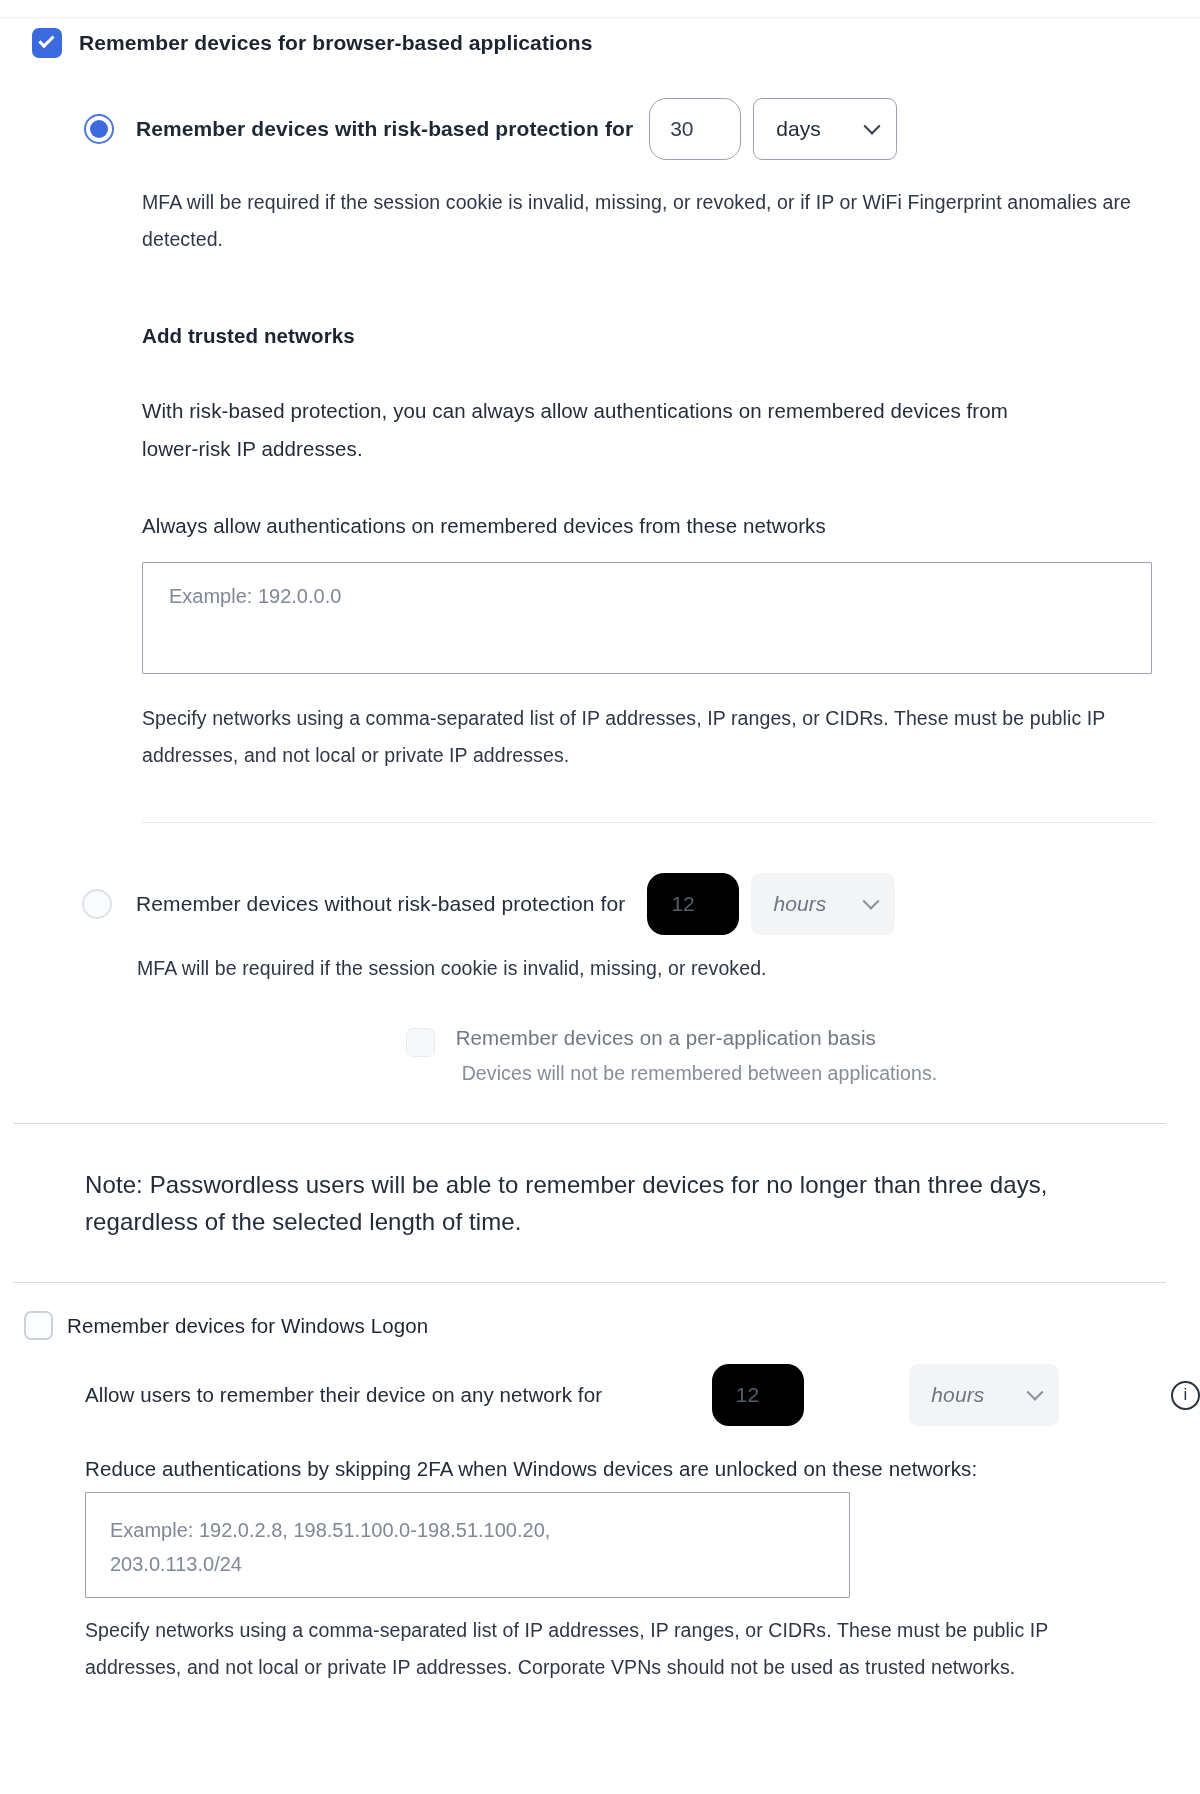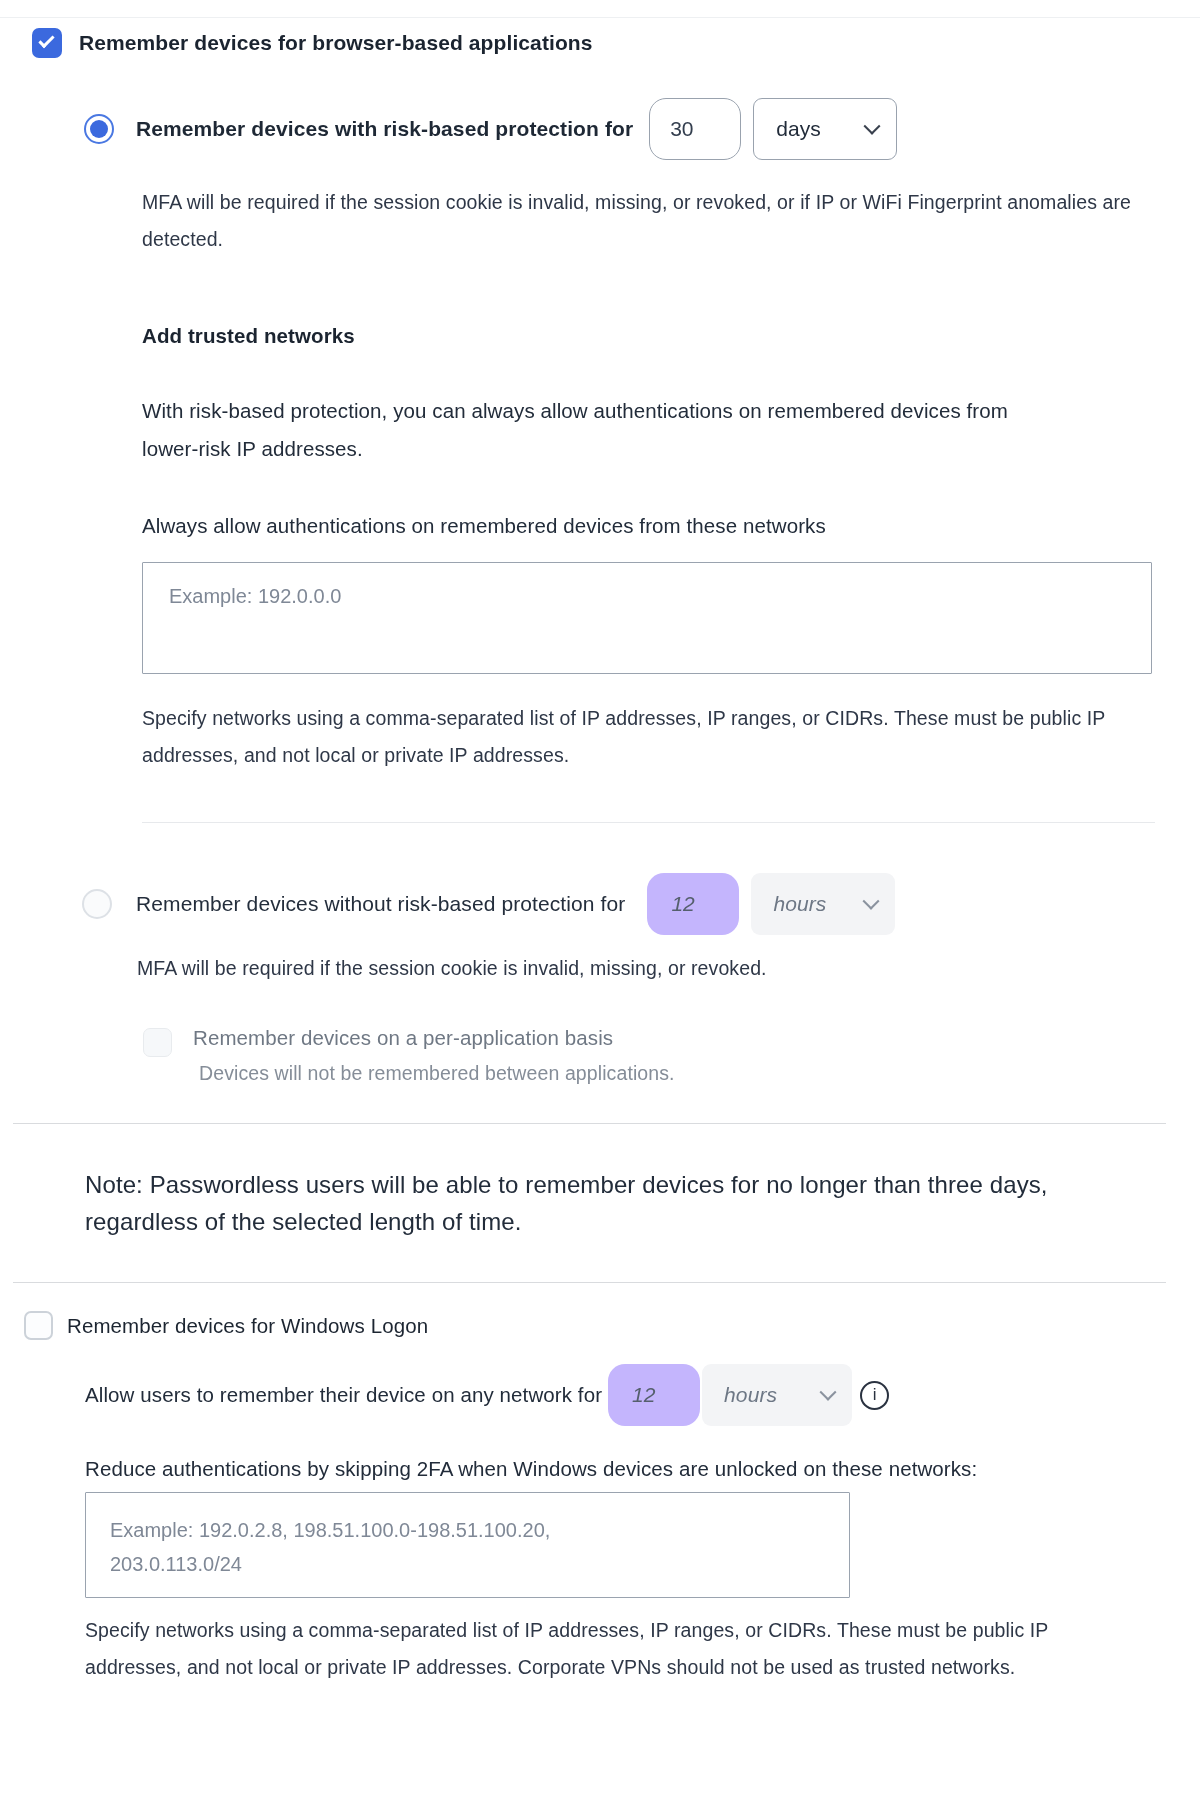--- a/index.html
+++ b/index.html
@@ -26,21 +26,21 @@
            display:flex; align-items:center; justify-content:center; }
   .radio.on  { border:2px solid #4a78e2; background:#fff; }
   .radio.on .dot { width:18px; height:18px; border-radius:50%; background:#3B69DE; }
   .radio.off { border:2px solid #dde1e6; background:#fafbfc; }
 
   .num-input { width:92px; height:62px; border:1px solid #99a2ae; border-radius:17px;
                font-family:inherit; font-size:21px; color:#333e4e; padding:0 0 0 20px; outline:none; }
   .unit-select { width:144px; height:62px; border:1px solid #99a2ae; border-radius:9px;
                display:flex; align-items:center; justify-content:space-between;
                padding:0 18px 0 22px; font-size:21px; color:#222c3a; background:#fff; cursor:pointer; }
-  .num-input.disabled { background:#c4b5fd; border:none; font-style:italic; color:#555f6d; padding-left:24px; }
+  .num-input.disabled { background:#000000; border:none; color:#555f6d; padding-left:24px; }
   .unit-select.disabled { background:#f3f4f6; border:none; font-style:italic; color:#6d7785; }
 
   .chev { width:12px; height:12px; border-right:2.5px solid #39414e; border-bottom:2.5px solid #39414e;
           transform:rotate(45deg) translate(-2px,-2px); flex:0 0 auto; }
   .chev.gray { border-color:#8a929e; }
 
   .info-circle { width:29px; height:29px; border:2px solid #2a3240; border-radius:50%;
           display:flex; align-items:center; justify-content:center;
           font-size:17px; color:#2a3240; flex:0 0 auto; margin-left:6px; }
 
@@ -69,35 +69,35 @@
   .net-label   { margin:46px 0 0 58px; font-size:20.5px; color:#222c3a; }
   .net-textarea { margin:24px 0 0 58px; width:1010px; height:112px; padding:22px 26px; }
   .specify1    { margin:26px 0 0 58px; width:1000px; font-size:19.5px; line-height:37px; color:#2e3747; }
   .div1        { margin:48px 0 0 58px; width:1013px; }
 
   .radio-row2 { margin-top:50px; gap:12px; margin-left:-2px; }
   .radio-row2 .radio { margin-right:12px; }
   .radio-row2 .lbl { font-size:21px; color:#242e3c; margin-right:10px; }
   .mfa-helper2 { margin:22px 0 0 53px; font-size:19.5px; color:#2e3747; }
 
-  .per-app { margin:46px 0 0 59px; display:flex; gap:21px; align-items:flex-start; }
+  .per-app { margin:46px 0 0 59px; display:flex; gap:21px; align-items:flex-start;justify-content:center; }
   .per-app .cbx { width:29px; height:29px; margin-top:2px; }
   .per-app .lbl { font-size:20.5px; color:#6f7884; }
   .per-app .sub { margin:12px 0 0 6px; font-size:19.5px; color:#858d98; }
 
   .div2 { margin-top:38px; }
   .note { margin:42px 0 0 85px; width:1080px; font-size:24px; line-height:37px; color:#222c3a; }
   .div3 { margin-top:42px; }
 
   .win-check-row { margin:28px 0 0 24px; gap:14px; }
   .win-check-row .cbx { width:29px; height:29px; }
   .win-check-row .lbl { font-size:20.5px; color:#1c2531; }
 
   .win-body { margin-left:85px; }
-  .allow-row { margin-top:24px; gap:2px; }
+  .allow-row { margin-top:24px; gap:14px;justify-content:space-between; }
   .allow-row .lbl { font-size:20.5px; color:#222c3a; margin-right:4px; }
   .allow-row .unit-select { width:150px; }
 
   .reduce-label { margin-top:24px; width:930px; font-size:20.5px; line-height:38px; color:#222c3a; }
   .win-textarea { margin-top:4px; width:765px; height:106px; padding:20px 24px; line-height:34px; }
   .specify2 { margin-top:14px; width:1050px; font-size:19.5px; line-height:37px; color:#2e3747; }
 </style>
 </head>
 <body>
 

